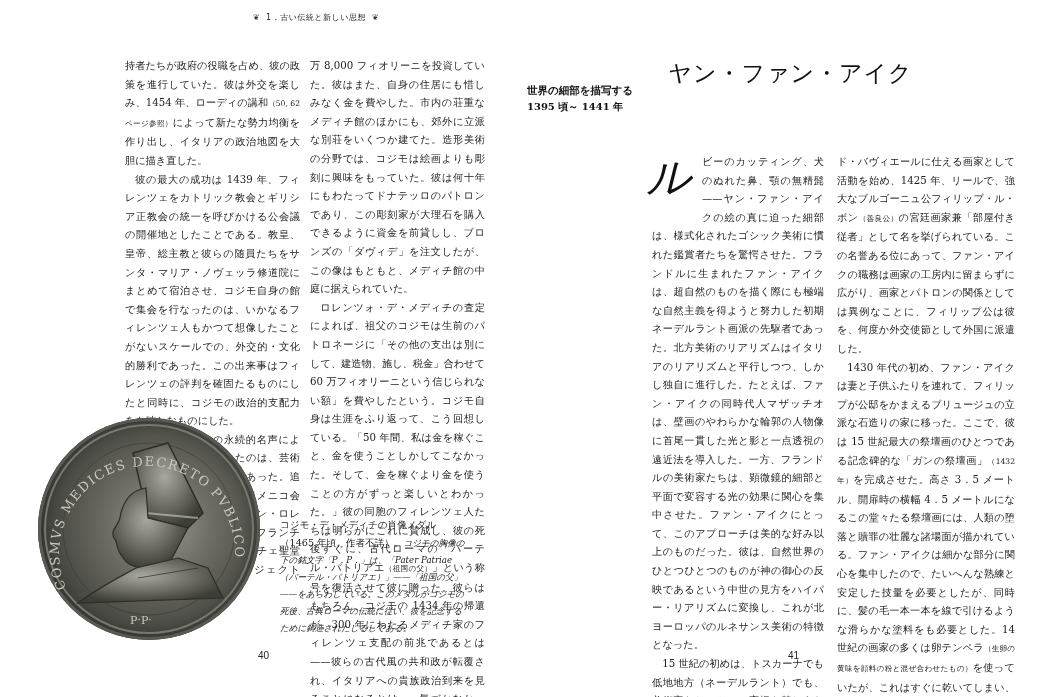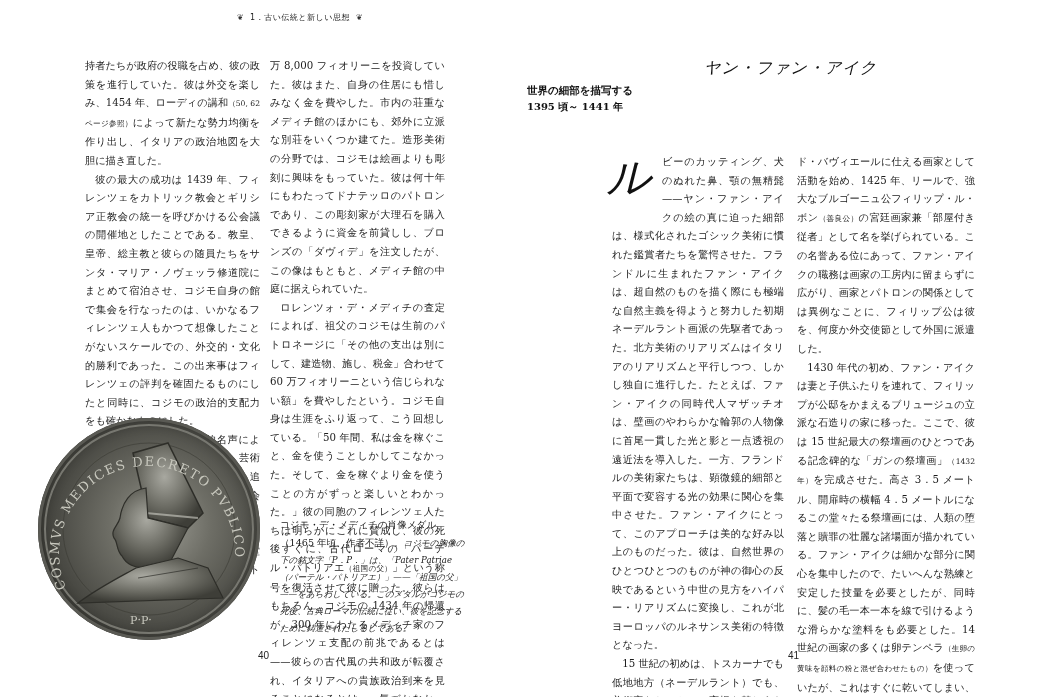--- a/index.html
+++ b/index.html
@@ -1,33 +1,33 @@
 <!DOCTYPE html>
 <html><head>
   <meta charset="utf-8">
   <style>
     * { margin: 0; padding: 0; box-sizing: border-box; }
     html, body { width: 1054px; height: 697px; background: #ffffff; overflow: hidden; }
     body { position: relative; font-family: "DejaVu Serif", "Liberation Serif", serif; color: #1a1a1a; }
 
     .spread { position: absolute; left: 0; top: 0; width: 1054px; height: 697px; }
     .page { position: absolute; top: 0; height: 697px; }
-    .page-left { left: 0; width: 527px; padding-left: 8px; }
+    .page-left { left: 16px; width: 527px; padding-left: 8px; }
     .page-right { left: 527px; width: 527px; }
 
     .running-head {
       position: absolute; top: 12px; left: 200px; width: 200px;
       font-size: 8px; text-align: center; letter-spacing: 0.5px; color: #222;
       font-family: "DejaVu Sans", sans-serif;
     }
     .running-head .orn { font-size: 8px; margin: 0 6px; color: #333; }
 
     .col {
       position: absolute; font-size: 10.2px; line-height: 18.6px;
-      text-align: justify; color: #1c1c1c;
+      text-align: justify; color: #1c1c1c; margin-left: 40px;
     }
     .col p { margin: 0; }
     .col p.indent { text-indent: 1em; }
 
     .left-col-1 { left: 85px; top: 57px; width: 175px; }
     .left-col-2 { left: 270px; top: 57px; width: 175px; }
 
     .medal {
       position: absolute; left: 38px; top: 418px; width: 222px; height: 222px;
       border-radius: 50%;
@@ -44,23 +44,22 @@
     }
     .caption .cap-title { font-size: 9.6px; font-style: normal; }
     .caption .cap-body { font-style: italic; }
 
     .folio { position: absolute; top: 650px; font-size: 10px; font-family: "Liberation Sans", sans-serif; color: #222; }
     .folio-left { left: 258px; }
     .folio-right { left: 788px; }
 
     .chapter-title {
       position: absolute; left: 527px; width: 527px; top: 58px; text-align: center;
-      font-size: 16px; letter-spacing: 1px; color: #111;
+      font-size: 23px; letter-spacing: 1px; color: #111;
       font-family: "DejaVu Serif", serif;
-      font-style: italic;
     }
     .chapter-sub {
       position: absolute; left: 527px; width: 527px; top: 84px; 
       font-size: 10.5px; font-weight: bold; color: #111;
     }
     .chapter-dates {
       position: absolute; left: 527px; width: 527px; top: 100px; text-align: left;
       font-size: 10px; font-weight: bold; color: #111;
     }
 

